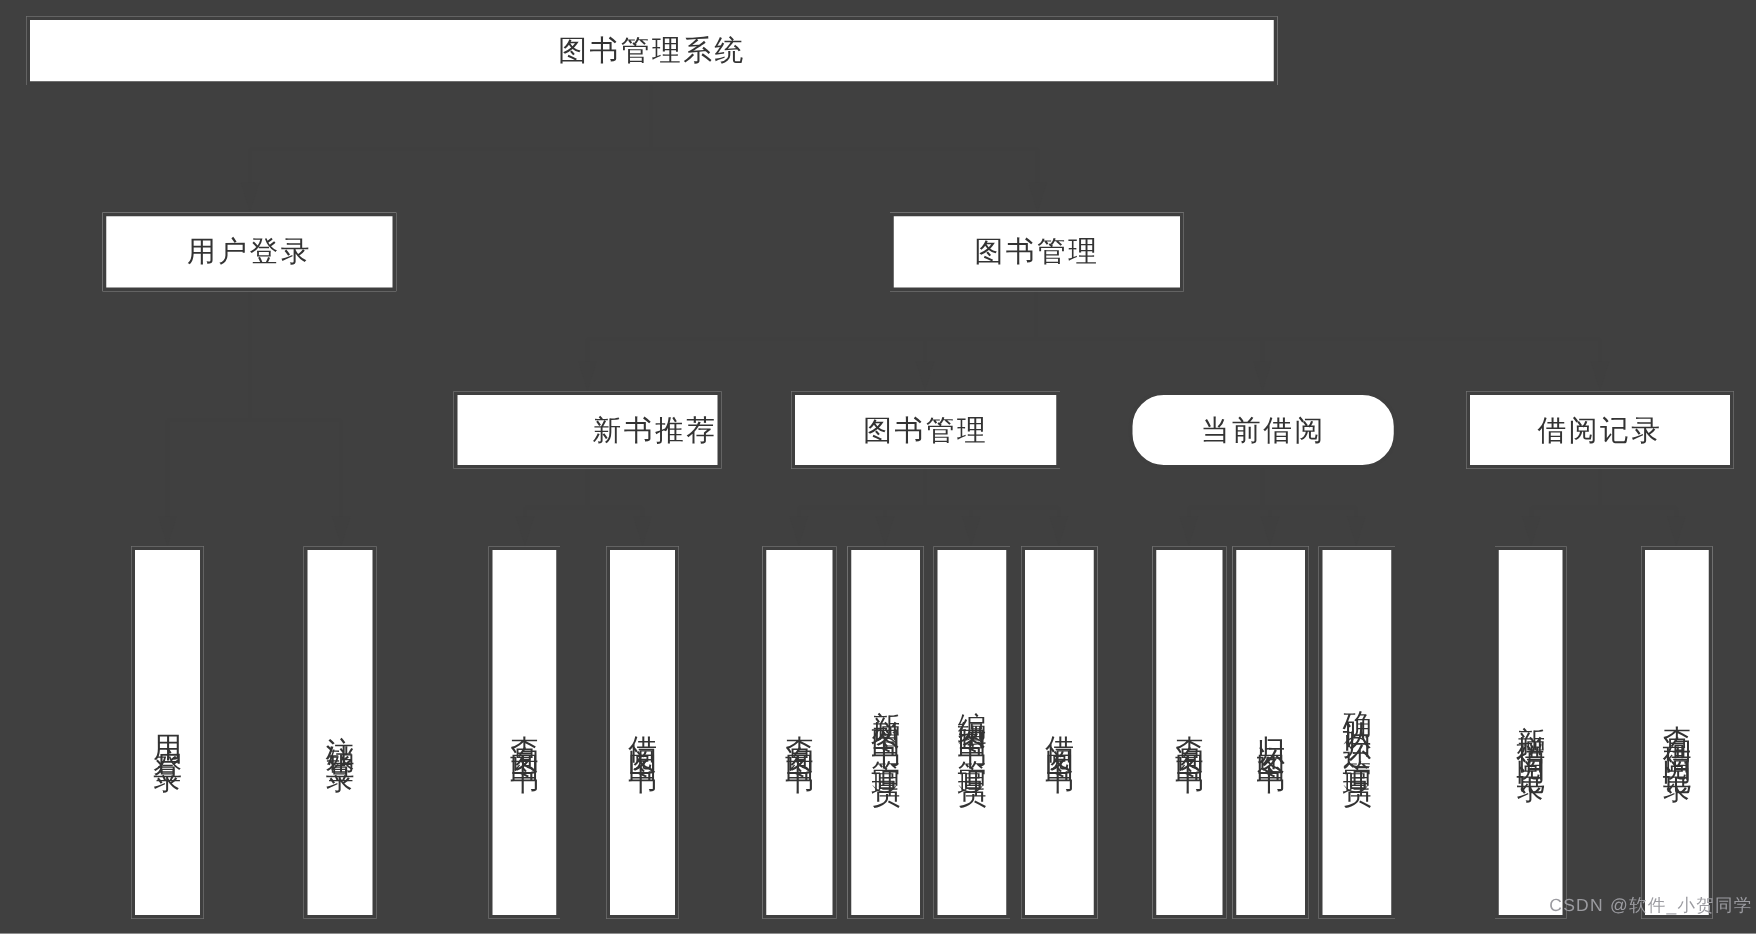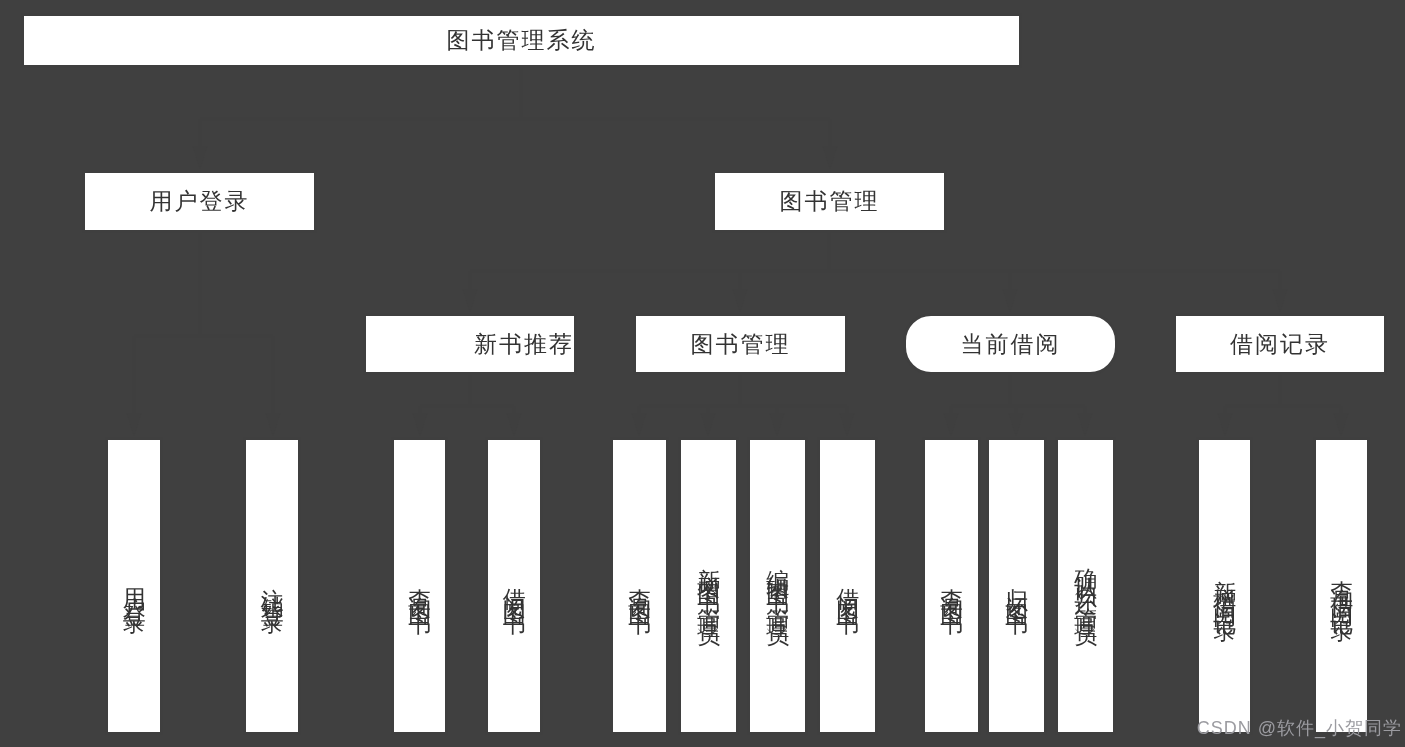--- a/index.html
+++ b/index.html
@@ -45,21 +45,21 @@
     letter-spacing: 8px;
     line-height: 1.1;
     font-size: 23px;
   }
   .watermark {
     position: absolute;
     right: 3px;
     top: 716px;
     z-index: 5;
     color: #9b9ba0;
-    font-size: 18px;
+    font-size: 14px;
     letter-spacing: 1px;
     white-space: nowrap;
     padding-left: 25px;
   }
 </style>
 </head>
 <body>
 
 <div id="canvas">
 

